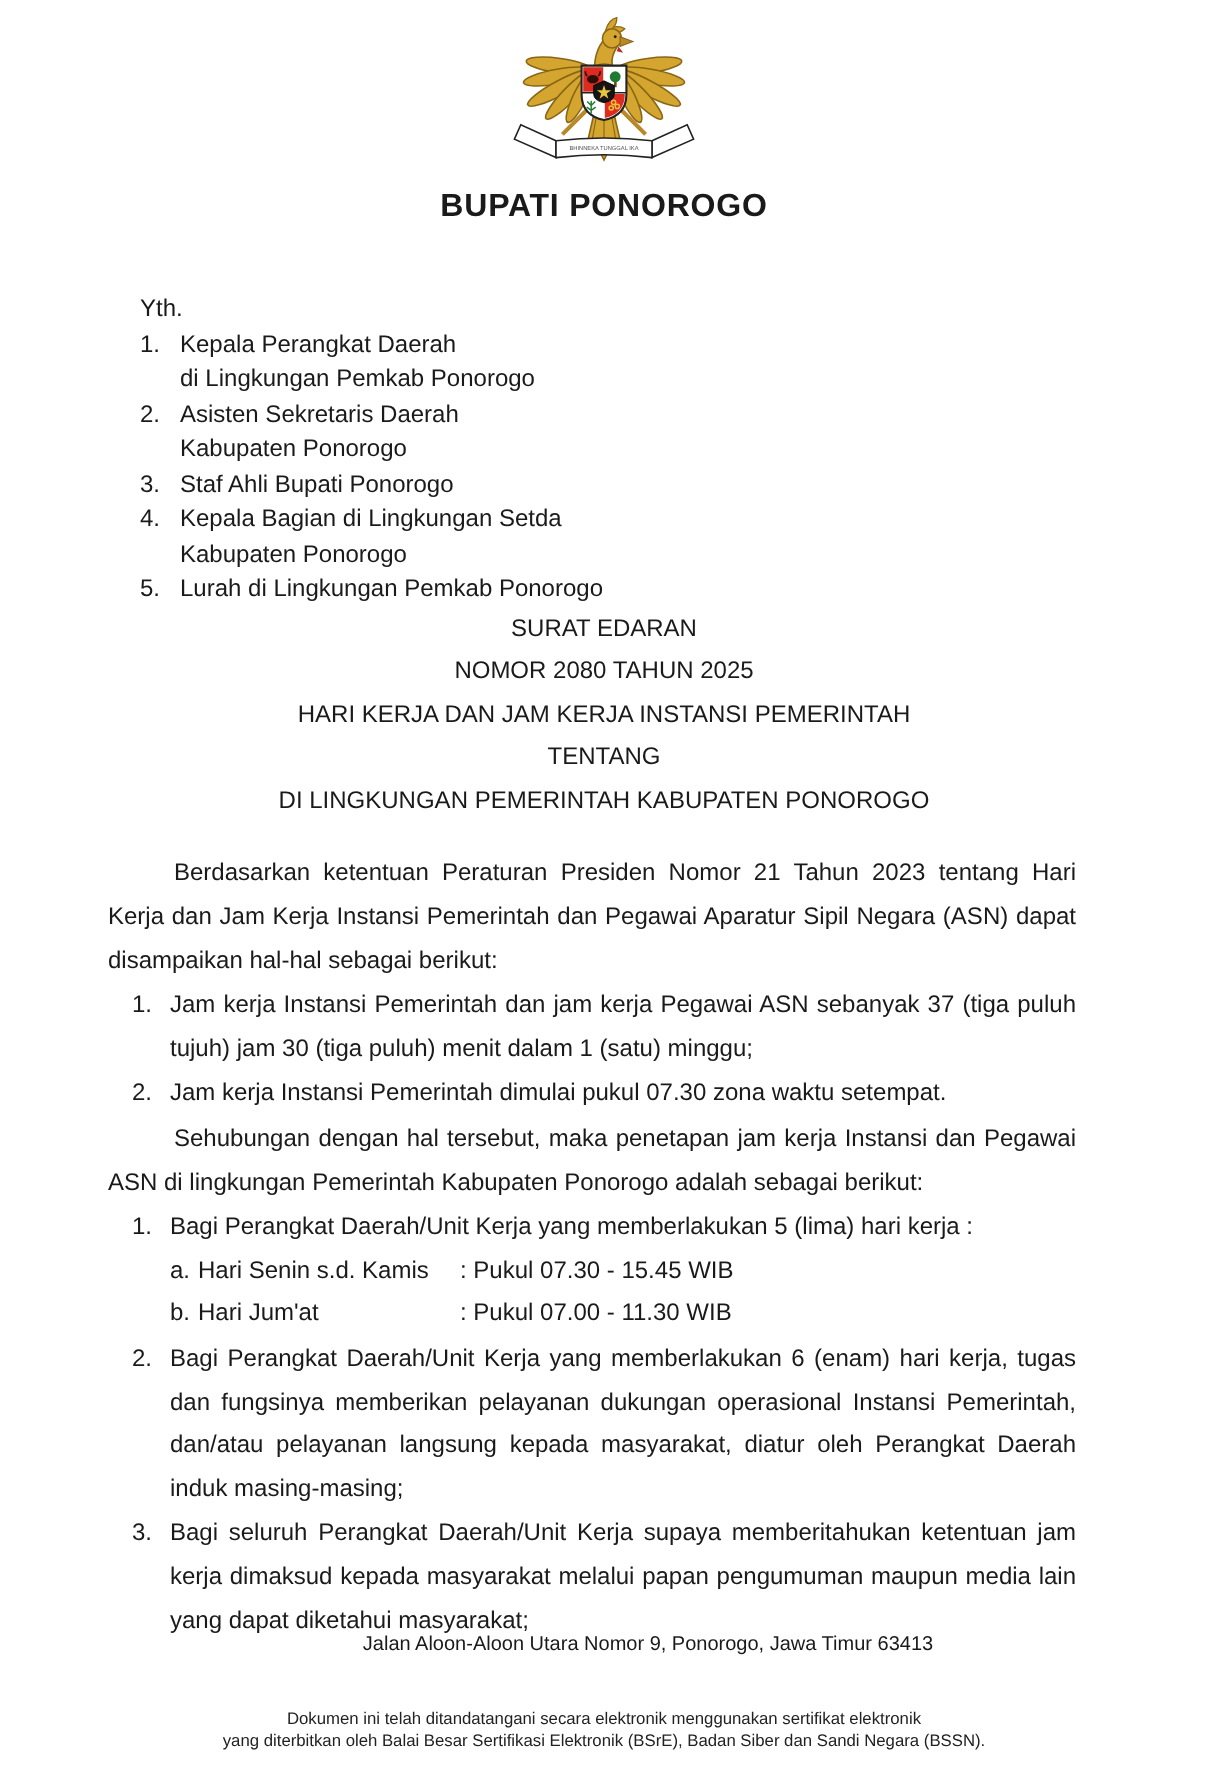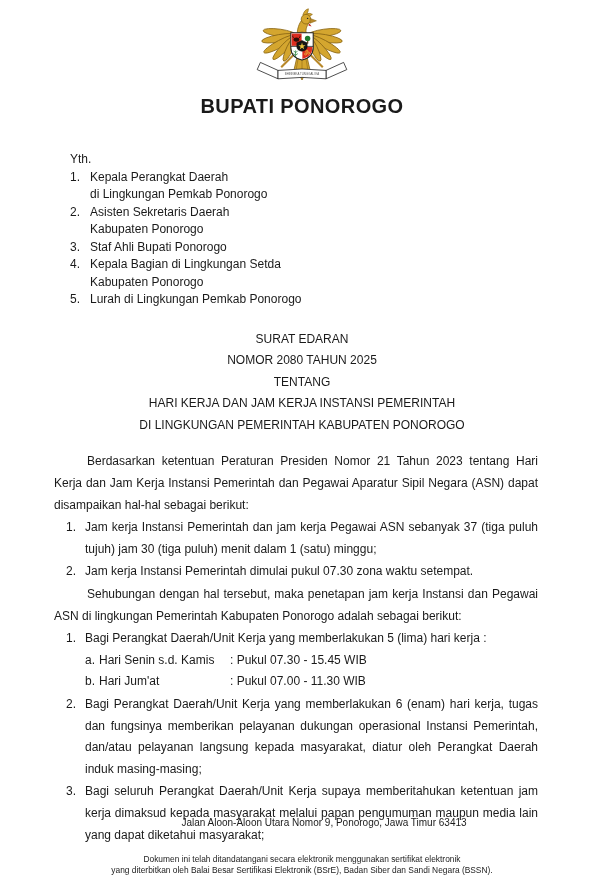--- a/index.html
+++ b/index.html
@@ -12,40 +12,40 @@
     background: #ffffff;
     color: #1a1a1a;
     font-family: "Liberation Sans", "DejaVu Sans", sans-serif;
     overflow: hidden;
   }
   
   .letterhead { text-align: center; padding-top: 8px; }
   .emblem { display: block; margin: 0 auto; }
   .org-title {
     margin-top: 3px;
-    font-size: 20px;
+    font-size: 16px;
     font-weight: bold;
     letter-spacing: 0.4px;
     text-align: center;
   }
   
   .recipients {
     display: flex;
     margin: 33px 0 0 70px;
     font-size: 12px;
     line-height: 17.5px;
     flex-direction: column;
   }
   .yth { width: 30px; flex: none; }
   .rrow { display: flex; }
   .rnum { width: 20px; flex: none; }
   .rtxt { flex: 1; }
   
   .title-block {
-    margin-top: 20px;
+    margin-top: 0;
     text-align: center;
     font-size: 12px;
     line-height: 21.6px;
   }
   
   .doc-body {
     margin: 15px 66px 0 54px;
     font-size: 12px;
     line-height: 21.6px;
     text-align: justify;
@@ -184,22 +184,22 @@
       <div class="rrow">
         <span class="rnum">5.</span>
         <span class="rtxt">Lurah di Lingkungan Pemkab Ponorogo</span>
       </div>
     </div>
   </div>
 
   <div class="title-block">
     <div>SURAT EDARAN</div>
     <div>NOMOR 2080 TAHUN 2025</div>
+    <div>HARI KERJA DAN JAM KERJA INSTANSI PEMERINTAH</div>
     <div>TENTANG</div>
-    <div>HARI KERJA DAN JAM KERJA INSTANSI PEMERINTAH</div>
     <div>DI LINGKUNGAN PEMERINTAH KABUPATEN PONOROGO</div>
   </div>
 
   <div class="doc-body">
     <p class="para">Berdasarkan ketentuan Peraturan Presiden Nomor 21 Tahun 2023 tentang Hari Kerja dan Jam Kerja Instansi Pemerintah dan Pegawai Aparatur Sipil Negara (ASN) dapat disampaikan hal-hal sebagai berikut:</p>
 
     <div class="nlist">
       <div class="li">
         <span class="num">1.</span>
         <span class="li-txt">Jam kerja Instansi Pemerintah dan jam kerja Pegawai ASN sebanyak 37 (tiga puluh tujuh) jam 30 (tiga puluh) menit dalam 1 (satu) minggu;</span>

